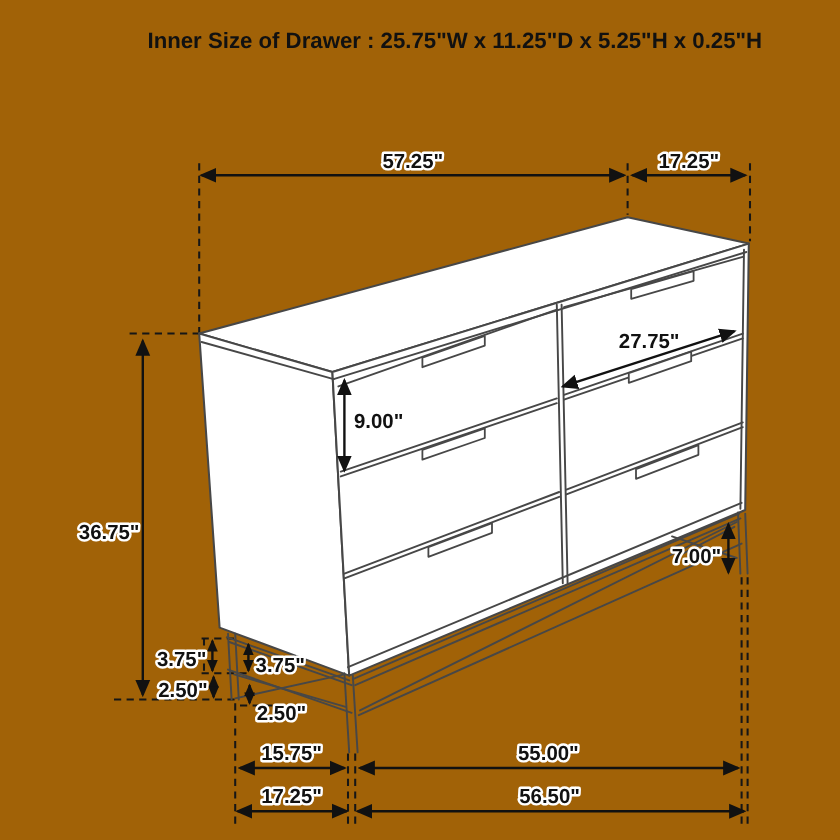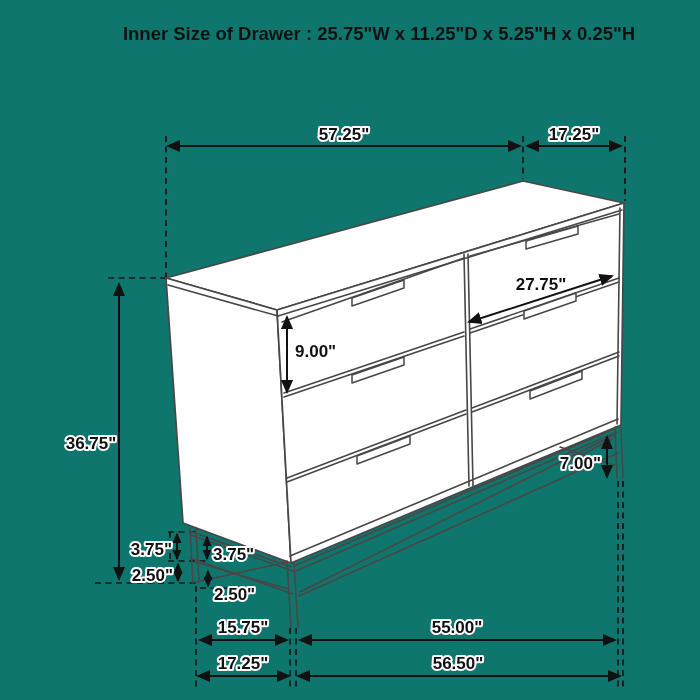--- a/index.html
+++ b/index.html
@@ -1,16 +1,16 @@
 <!DOCTYPE html>
 <html><head>
 <meta charset="utf-8">
 <style>
   html,body{margin:0;padding:0;background:#fff;}
-  .stage{position:relative;width:700px;height:700px;background:#0f766e;overflow:hidden;
+  .stage{position:relative;width:700px;height:700px;background:#a16207;overflow:hidden;
          font-family:"Liberation Sans",sans-serif;}
   svg{display:block;}
   .draw{stroke:#474747;stroke-width:1.6;fill:none;stroke-linecap:round;}
   .face{stroke:#474747;stroke-width:1.7;fill:#ffffff;stroke-linejoin:round;}
   .handle{stroke:#474747;stroke-width:1.5;fill:#ffffff;stroke-linejoin:round;}
   .dash{stroke:#161616;stroke-width:1.7;fill:none;stroke-dasharray:6 4.5;}
   .dim{stroke:#111111;stroke-width:2;fill:none;}
   .dim-label{font:bold 17px "Liberation Sans",sans-serif;fill:#111;
              stroke:#ffffff;stroke-width:4px;paint-order:stroke;stroke-linejoin:round;}
   .title-label{font:bold 18.5px "Liberation Sans",sans-serif;fill:#111;}

